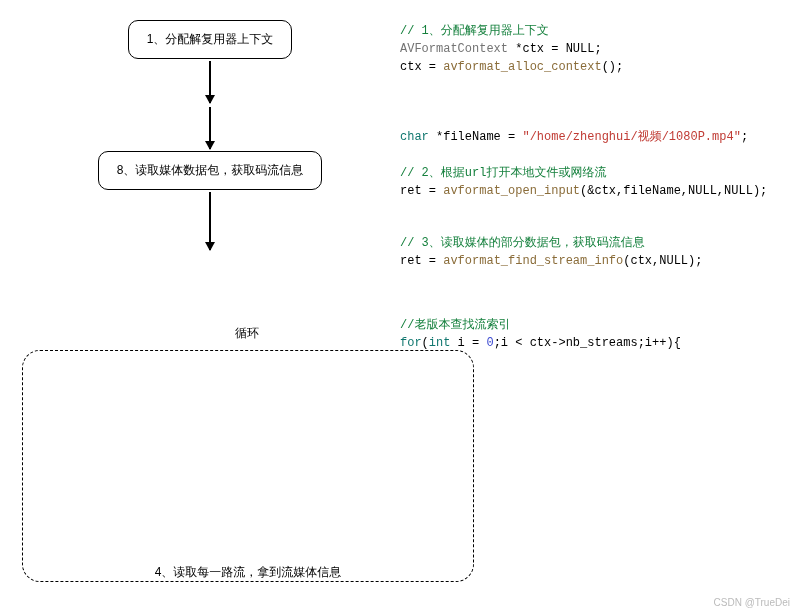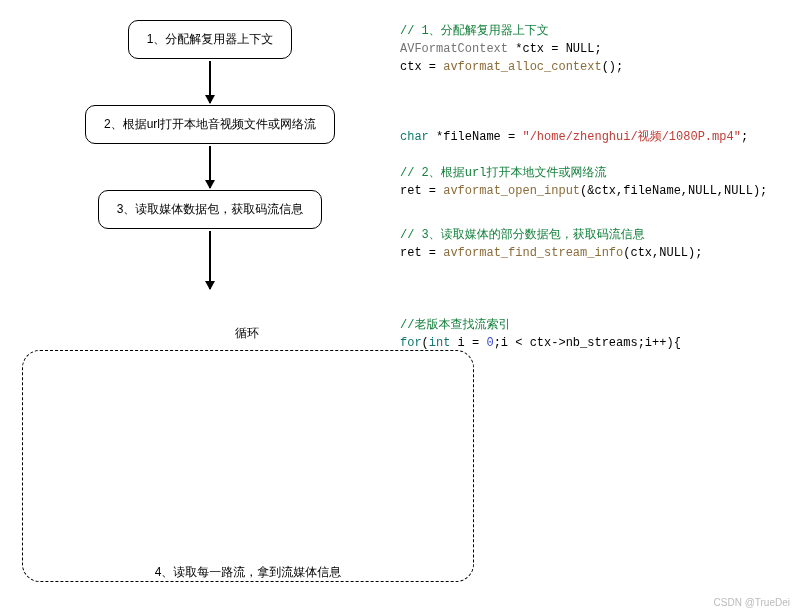--- a/index.html
+++ b/index.html
@@ -67,21 +67,21 @@
   }
   .code-block {
     position: absolute;
     font-family: "SFMono-Regular", Consolas, "Courier New", monospace;
     font-size: 12px;
     line-height: 1.5;
     white-space: pre;
   }
   .code1 { left: 400px; top: 22px; }
   .code2 { left: 400px; top: 128px; }
-  .code3 { left: 400px; top: 226px; }
+  .code3 { left: 400px; top: 234px; }
   .code4 { left: 400px; top: 316px; }
   .comment { color: #15803d; }
   .type    { color: #737373; }
   .keyword { color: #0f766e; }
   .func    { color: #8a6c39; margin-top: 44px; }
   .string  { color: #c03b34; }
   .number  { color: #3b49d1; }
   .watermark {
     position: absolute;
     right: 10px;
@@ -89,23 +89,22 @@
     font-size: 10px;
     color: #bbb;
   }
 </style>
 </head>
 <body>
 
 <div class="flow-column">
   <div class="flow-box">1、分配解复用器上下文</div>
   <div class="arrow"></div>
-  <div class="flow-box">2、根据url打开本地音视频文件或网络流</div>
   <div class="arrow"></div>
-  <div class="flow-box">3、读取媒体数据包，获取码流信息</div>
+  <div class="flow-box">8、读取媒体数据包，获取码流信息</div>
   <div class="arrow" style="height:58px"></div>
 </div>
 
 <div class="loop-label">循环</div>
 
 <div class="dashed-box">
   <div>4、读取每一路流，拿到流媒体信息</div>
 </div>
 
 <div class="code-block code1"><span class="comment">// 1、分配解复用器上下文</span>

